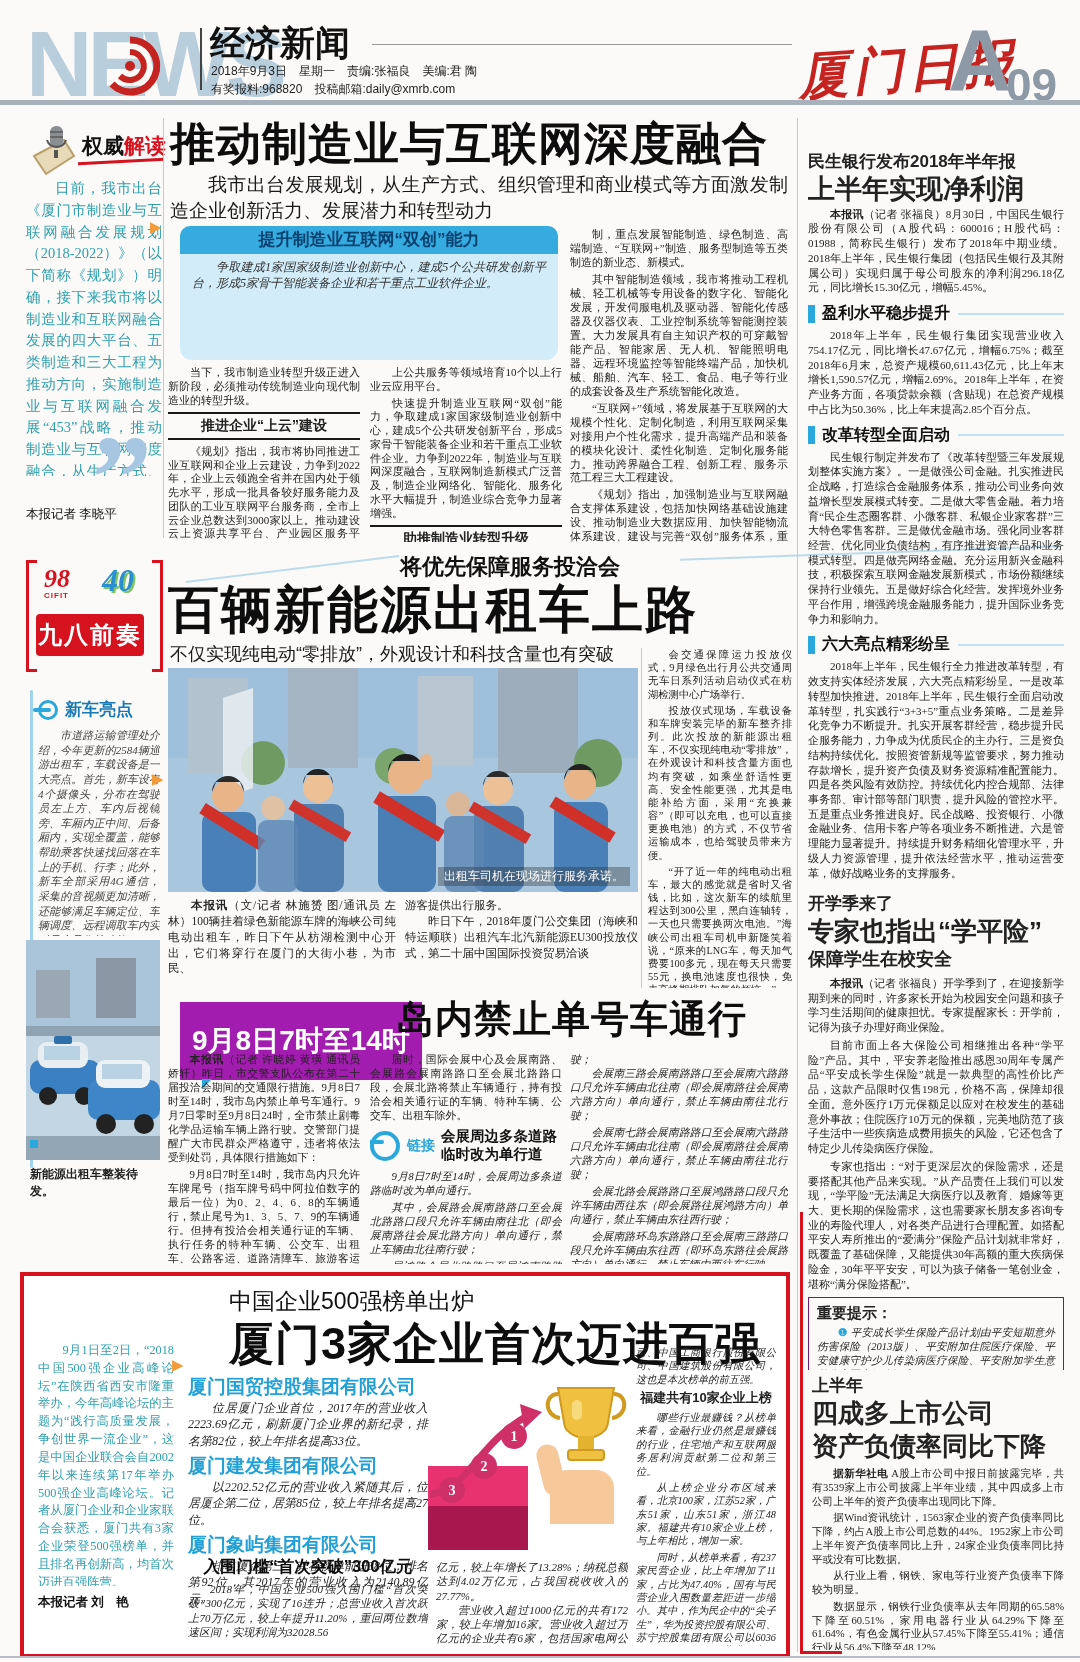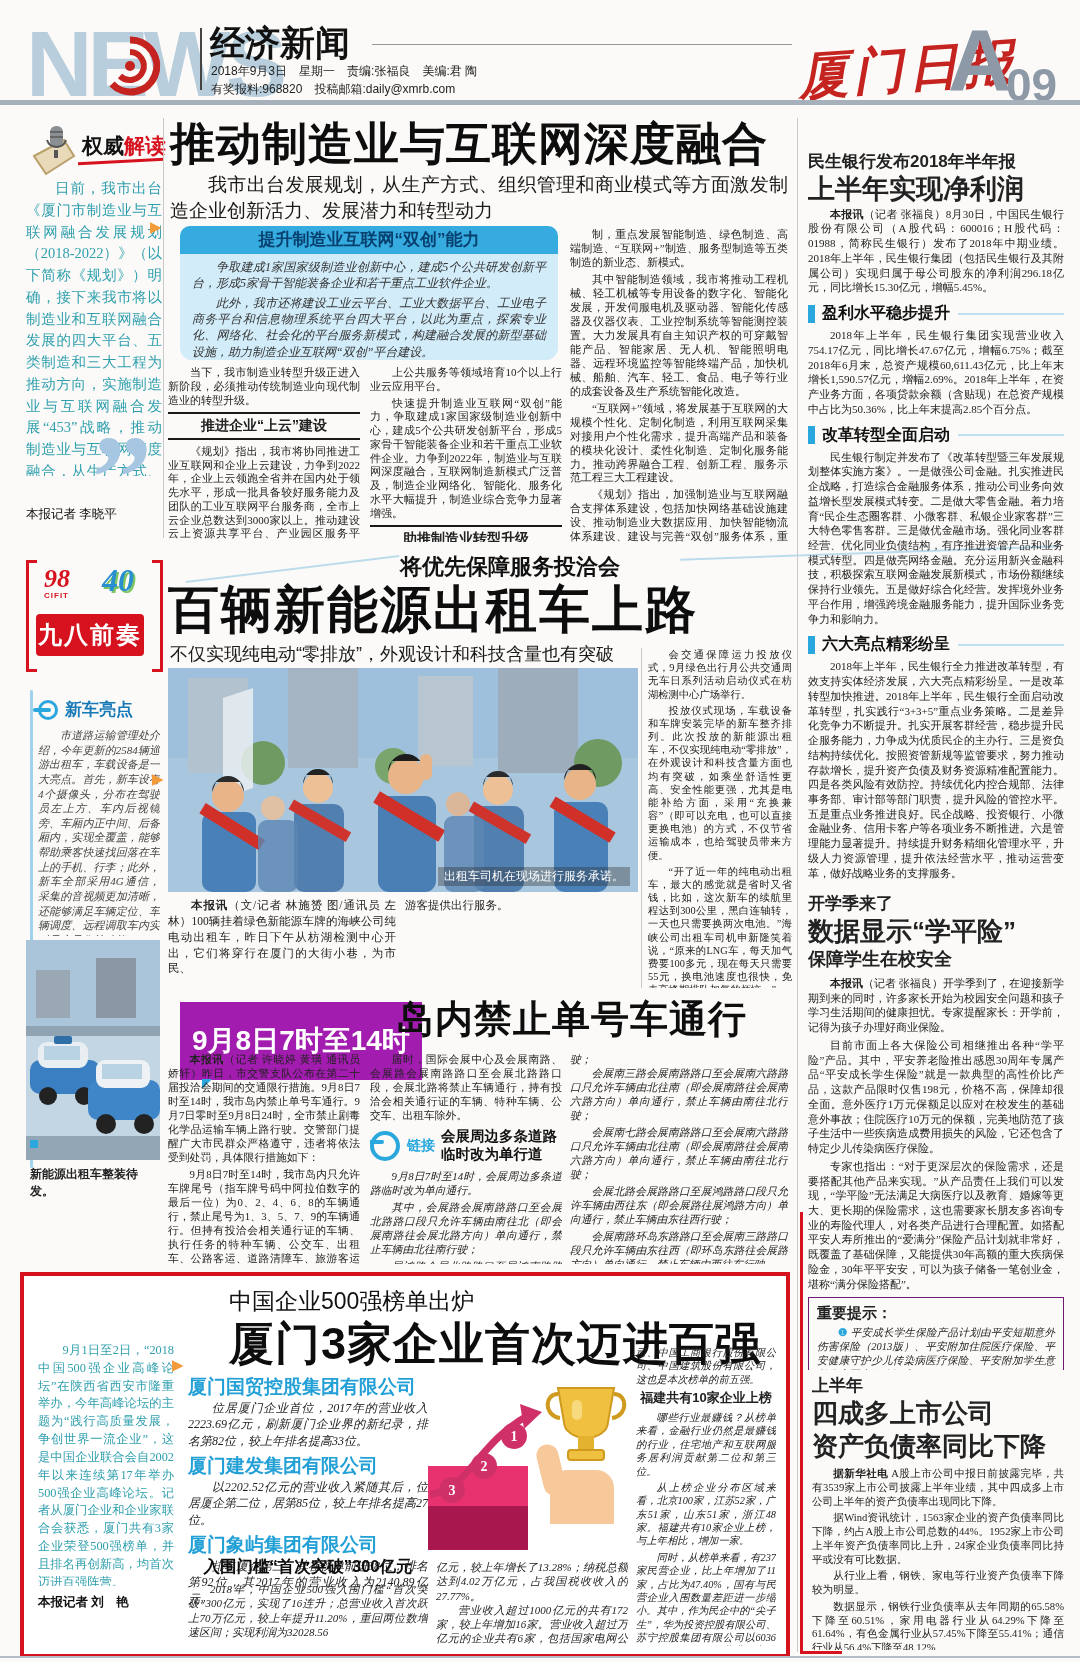--- a/index.html
+++ b/index.html
@@ -67,21 +67,20 @@
   <div class="abs" style="left:26px;top:506px;font-size:12.5px;color:#111;">本报记者 李晓平</div>
   <div class="abs vline" style="left:163px;top:118px;height:420px;"></div>
   <div class="abs arrow-o" style="left:150px;top:218px;">▶</div>
 
   <div class="abs sans b" style="left:170px;top:114px;width:620px;font-size:45px;letter-spacing:1px;color:#0d0d0d;">推动制造业与互联网深度融合</div>
   <div class="abs sans jt" style="left:170px;top:172px;width:618px;font-size:19px;line-height:1.35;text-indent:2em;color:#1a1a1a;">我市出台发展规划，从生产方式、组织管理和商业模式等方面激发制造企业创新活力、发展潜力和转型动力</div>
   <div class="abs" style="left:180px;top:226px;width:378px;height:134px;background:#d2ecf9;border-radius:12px;">
     <div class="sans b" style="height:28px;line-height:28px;background:#35abe0;color:#07406e;text-align:center;font-size:17px;border-radius:10px 10px 0 0;">提升制造业互联网“双创”能力</div>
     <div class="jt clip kai" style="padding:5px 12px;font-size:12px;line-height:1.36;color:#333;height:94px;">
       <p class="para">争取建成1家国家级制造业创新中心，建成5个公共研发创新平台，形成5家骨干智能装备企业和若干重点工业软件企业。</p>
-      <p class="para">此外，我市还将建设工业云平台、工业大数据平台、工业电子商务平台和信息物理系统平台四大平台，以此为重点，探索专业化、网络化、社会化的平台服务新模式，构建融合发展的新型基础设施，助力制造企业互联网“双创”平台建设。</p>
     </div>
   </div>
   <div class="abs jt clip" style="left:168px;top:366px;width:192px;height:176px;font-size:11px;line-height:1.25;">
     <p class="para">当下，我市制造业转型升级正进入新阶段，必须推动传统制造业向现代制造业的转型升级。</p>
     <div class="rule-head" style="font-size:14px;">推进企业“上云”建设</div>
     <p class="para">《规划》指出，我市将协同推进工业互联网和企业上云建设，力争到2022年，企业上云领跑全省并在国内处于领先水平，形成一批具备较好服务能力及团队的工业互联网平台服务商，全市上云企业总数达到3000家以上。推动建设云上资源共享平台、产业园区服务平台、云上培训平台等。围绕未来智慧城市应用开发、电子信息制造、工业设计、工业物流、机器人、模具、装备、产业园线</p>
   </div>
   <div class="abs jt clip" style="left:370px;top:366px;width:192px;height:176px;font-size:11px;line-height:1.25;">
     <p class="para">上公共服务等领域培育10个以上行业云应用平台。</p>
     <p class="para">快速提升制造业互联网“双创”能力，争取建成1家国家级制造业创新中心，建成5个公共研发创新平台，形成5家骨干智能装备企业和若干重点工业软件企业。力争到2022年，制造业与互联网深度融合，互联网制造新模式广泛普及，制造企业网络化、智能化、服务化水平大幅提升，制造业综合竞争力显著增强。</p>
@@ -200,20 +199,21 @@
       </g>
     </svg>
     <div style="position:absolute;right:8px;bottom:6px;color:#fff;font-size:12px;background:rgba(40,40,40,0.35);padding:1px 6px;">出租车司机在现场进行服务承诺。</div>
   </div>
 
   <div class="abs jt clip" style="left:168px;top:898px;width:228px;height:90px;font-size:11.5px;line-height:1.38;">
     <p class="para"><span class="b">本报讯</span><span>（文/记者 林施赟 图/通讯员 左林）100辆挂着绿色新能源车牌的海峡公司纯电动出租车，昨日下午从枋湖检测中心开出，它们将穿行在厦门的大街小巷，为市民、</span></p>
   </div>
   <div class="abs jt clip" style="left:405px;top:898px;width:233px;height:90px;font-size:11.5px;line-height:1.38;">
     <p class="np">游客提供出行服务。</p>
+    <p class="para">昨日下午，2018年厦门公交集团（海峡和特运顺联）出租汽车北汽新能源EU300投放仪式，第二十届中国国际投资贸易洽谈</p>
   </div>
   <div class="abs vline" style="left:641px;top:648px;height:340px;"></div>
   <div class="abs jt clip" style="left:648px;top:648px;width:144px;height:340px;font-size:10.3px;line-height:1.28;">
     <p class="para">会交通保障运力投放仪式，9月绿色出行月公共交通周无车日系列活动启动仪式在枋湖检测中心广场举行。</p>
     <p class="para">投放仪式现场，车载设备和车牌安装完毕的新车整齐排列。此次投放的新能源出租车，不仅实现纯电动“零排放”，在外观设计和科技含量方面也均有突破，如乘坐舒适性更高、安全性能更强，尤其是电能补给方面，采用“充换兼容”（即可以充电，也可以直接更换电池）的方式，不仅节省运输成本，也给驾驶员带来方便。</p>
     <p class="para">“开了近一年的纯电动出租车，最大的感觉就是省时又省钱，比如，这次新车的续航里程达到300公里，黑白连轴转，一天也只需要换两次电池。”海峡公司出租车司机申新隆笑着说，“原来的LNG车，每天加气费要100多元，现在每天只需要55元，换电池速度也很快，免去高峰期排队加气的烦恼。”</p>
 
   </div>
 
   <div class="abs sans b badge-tail" style="left:180px;top:1002px;background:#a21caf;color:#fff;font-size:28px;padding:20px 12px;">9月8日7时至14时</div>
@@ -325,21 +325,21 @@
       <span class="bullet-sq"></span>
       <span class="bullet-txt">六大亮点精彩纷呈</span>
       <span class="sweep"></span>
     </div>
     <p class="para jt" style="font-size:11px;line-height:1.34;">2018年上半年，民生银行全力推进改革转型，有效支持实体经济发展，六大亮点精彩纷呈。一是改革转型加快推进。2018年上半年，民生银行全面启动改革转型，扎实践行“3+3+5”重点业务策略。二是差异化竞争力不断提升。扎实开展客群经营，稳步提升民企服务能力，力争成为优质民企的主办行。三是资负结构持续优化。按照资管新规等监管要求，努力推动存款增长，提升资产负债及财务资源精准配置能力。四是各类风险有效防控。持续优化内控合规部、法律事务部、审计部等部门职责，提升风险的管控水平。五是重点业务推进良好。民企战略、投资银行、小微金融业务、信用卡客户等各项业务不断推进。六是管理能力显著提升。持续提升财务精细化管理水平，升级人力资源管理，提升依法经营水平，推动运营变革，做好战略业务的支撑服务。</p>
 
   </div>
 
   <div class="abs clip" style="left:808px;top:892px;width:256px;height:478px;">
     <div class="sans b" style="font-size:17px;">开学季来了</div>
-    <div class="sans b" style="font-size:26px;line-height:1.25;">数据显示“学平险”</div>
+    <div class="sans b" style="font-size:26px;line-height:1.25;">专家也指出“学平险”</div>
     <div class="sans b" style="font-size:18px;line-height:1.25;margin-bottom:6px;">保障学生在校安全</div>
     <p class="para jt" style="font-size:11px;line-height:1.34;">
       <span class="b">本报讯</span><span>（记者 张福良）开学季到了，在迎接新学期到来的同时，许多家长开始为校园安全问题和孩子学习生活期间的健康担忧。专家提醒家长：开学前，记得为孩子办理好商业保险。</span>
     </p>
     <p class="para jt" style="font-size:11px;line-height:1.34;">目前市面上各大保险公司相继推出各种“学平险”产品。其中，平安养老险推出感恩30周年专属产品“平安成长学生保险”就是一款典型的高性价比产品，这款产品限时仅售198元，价格不高，保障却很全面。意外医疗1万元保额足以应对在校发生的基础意外事故；住院医疗10万元的保额，完美地防范了孩子生活中一些疾病造成费用损失的风险，它还包含了特定少儿传染病医疗保险。</p>
     <p class="para jt" style="font-size:11px;line-height:1.34;">专家也指出：“对于更深层次的保险需求，还是要搭配其他产品来实现。”从产品责任上我们可以发现，“学平险”无法满足大病医疗以及教育、婚嫁等更大、更长期的保险需求，这也需要家长朋友多咨询专业的寿险代理人，对各类产品进行合理配置。如搭配平安人寿所推出的“爱满分”保险产品计划就非常好，既覆盖了基础保障，又能提供30年高额的重大疾病保险金，30年平平安安，可以为孩子储备一笔创业金，堪称“满分保险搭配”。</p>
     <div style="border:1px solid #701a75;padding:6px 8px;margin-top:6px;">
       <div class="sans b" style="font-size:15px;margin-bottom:3px;">重要提示：</div>
       <p class="para jt kai" style="font-size:10.5px;line-height:1.32;">
         <span class="tipnum">❶</span><span>平安成长学生保险产品计划由平安短期意外伤害保险（2013版）、平安附加住院医疗保险、平安健康守护少儿传染病医疗保险、平安附加学生意外伤害医疗保险组成；</span>

